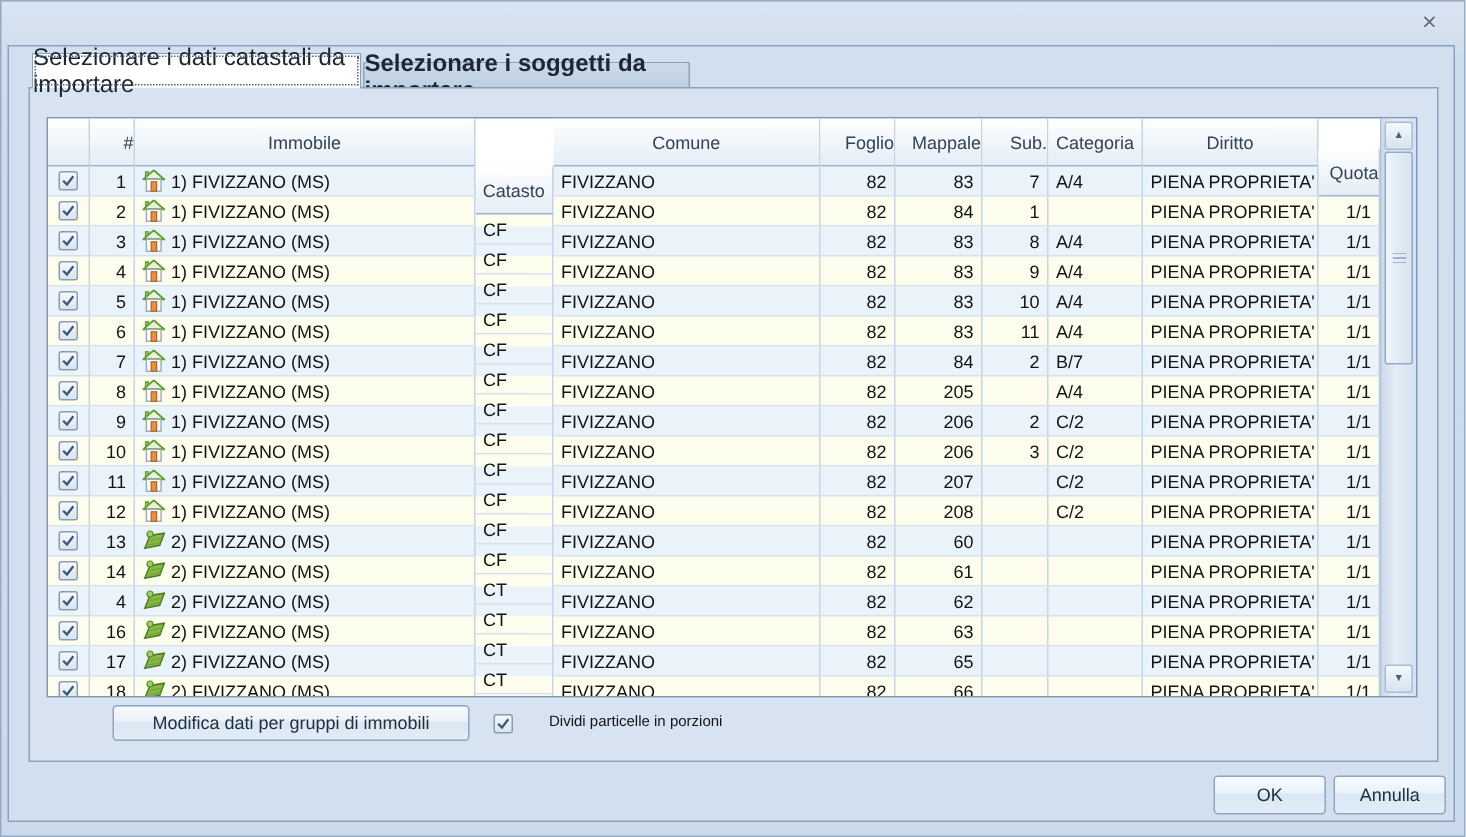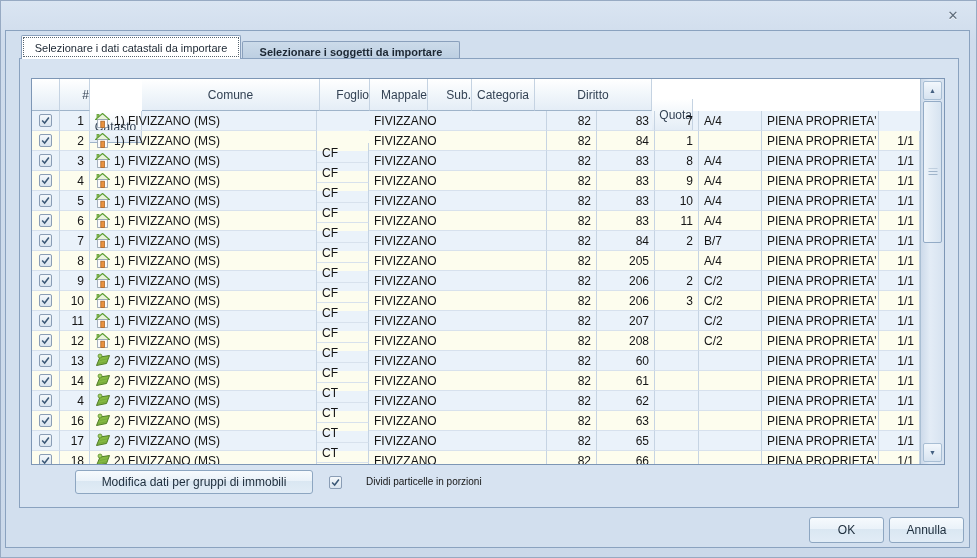--- a/index.html
+++ b/index.html
@@ -13,21 +13,21 @@
   .titlebar{position:absolute;left:0;top:0;right:0;height:29px;}
   .title-text{position:absolute;left:13px;top:8px;font-size:12.5px;color:#1d2835;}
   .close-btn{position:absolute;right:14px;top:5px;width:18px;height:18px;
     display:flex;align-items:center;justify-content:center;
     color:#5f6d7c;font-size:13px;font-weight:bold;cursor:default;
     text-shadow:0 1px 0 rgba(255,255,255,.7);}
   .client{position:absolute;left:4px;top:29px;right:6px;bottom:9px;
     border:1px solid #8aa2bf;background:#d2dfee;box-sizing:border-box;}
 
   
-  .tab{position:absolute;box-sizing:border-box;font-size:11px;color:#1c2733;
+  .tab{position:absolute;box-sizing:border-box;font-size:16px;color:#1c2733;
     display:flex;align-items:center;justify-content:center;
     border:1px solid #8aa0bc;border-bottom:none;border-radius:2px 2px 0 0;}
   .tab.active{left:15px;top:4px;width:220px;height:24px;background:#ffffff;z-index:3;
     outline:1px dotted #56646f;outline-offset:-3px;}
   .tab.inactive{left:236px;top:10px;width:218px;height:21px;
     background:linear-gradient(180deg,#ccdbea,#b9cce0);font-weight:bold;}
 
   
   .panel{position:absolute;left:13px;top:27px;width:940px;height:450px;
     border:1px solid #8aa2bf;background:#d7e3f1;box-sizing:border-box;z-index:2;}
@@ -106,20 +106,21 @@
     <div class="tab inactive">
       <span>Selezionare i soggetti da importare</span>
     </div>
 
     <div class="panel">
 
       <div class="table">
         <div class="thead">
             <div class="th col-sel"></div>
             <div class="th col-num">#</div>
+            <div class="th col-immobile">Immobile</div>
             <div class="th col-catasto">Catasto</div>
             <div class="th col-comune">Comune</div>
             <div class="th col-foglio">Foglio</div>
             <div class="th col-mappale">Mappale</div>
             <div class="th col-sub">Sub.</div>
             <div class="th col-categoria">Categoria</div>
             <div class="th col-diritto">Diritto</div>
             <div class="th col-quota">Quota</div>
           </div>
         <div class="tbody">

